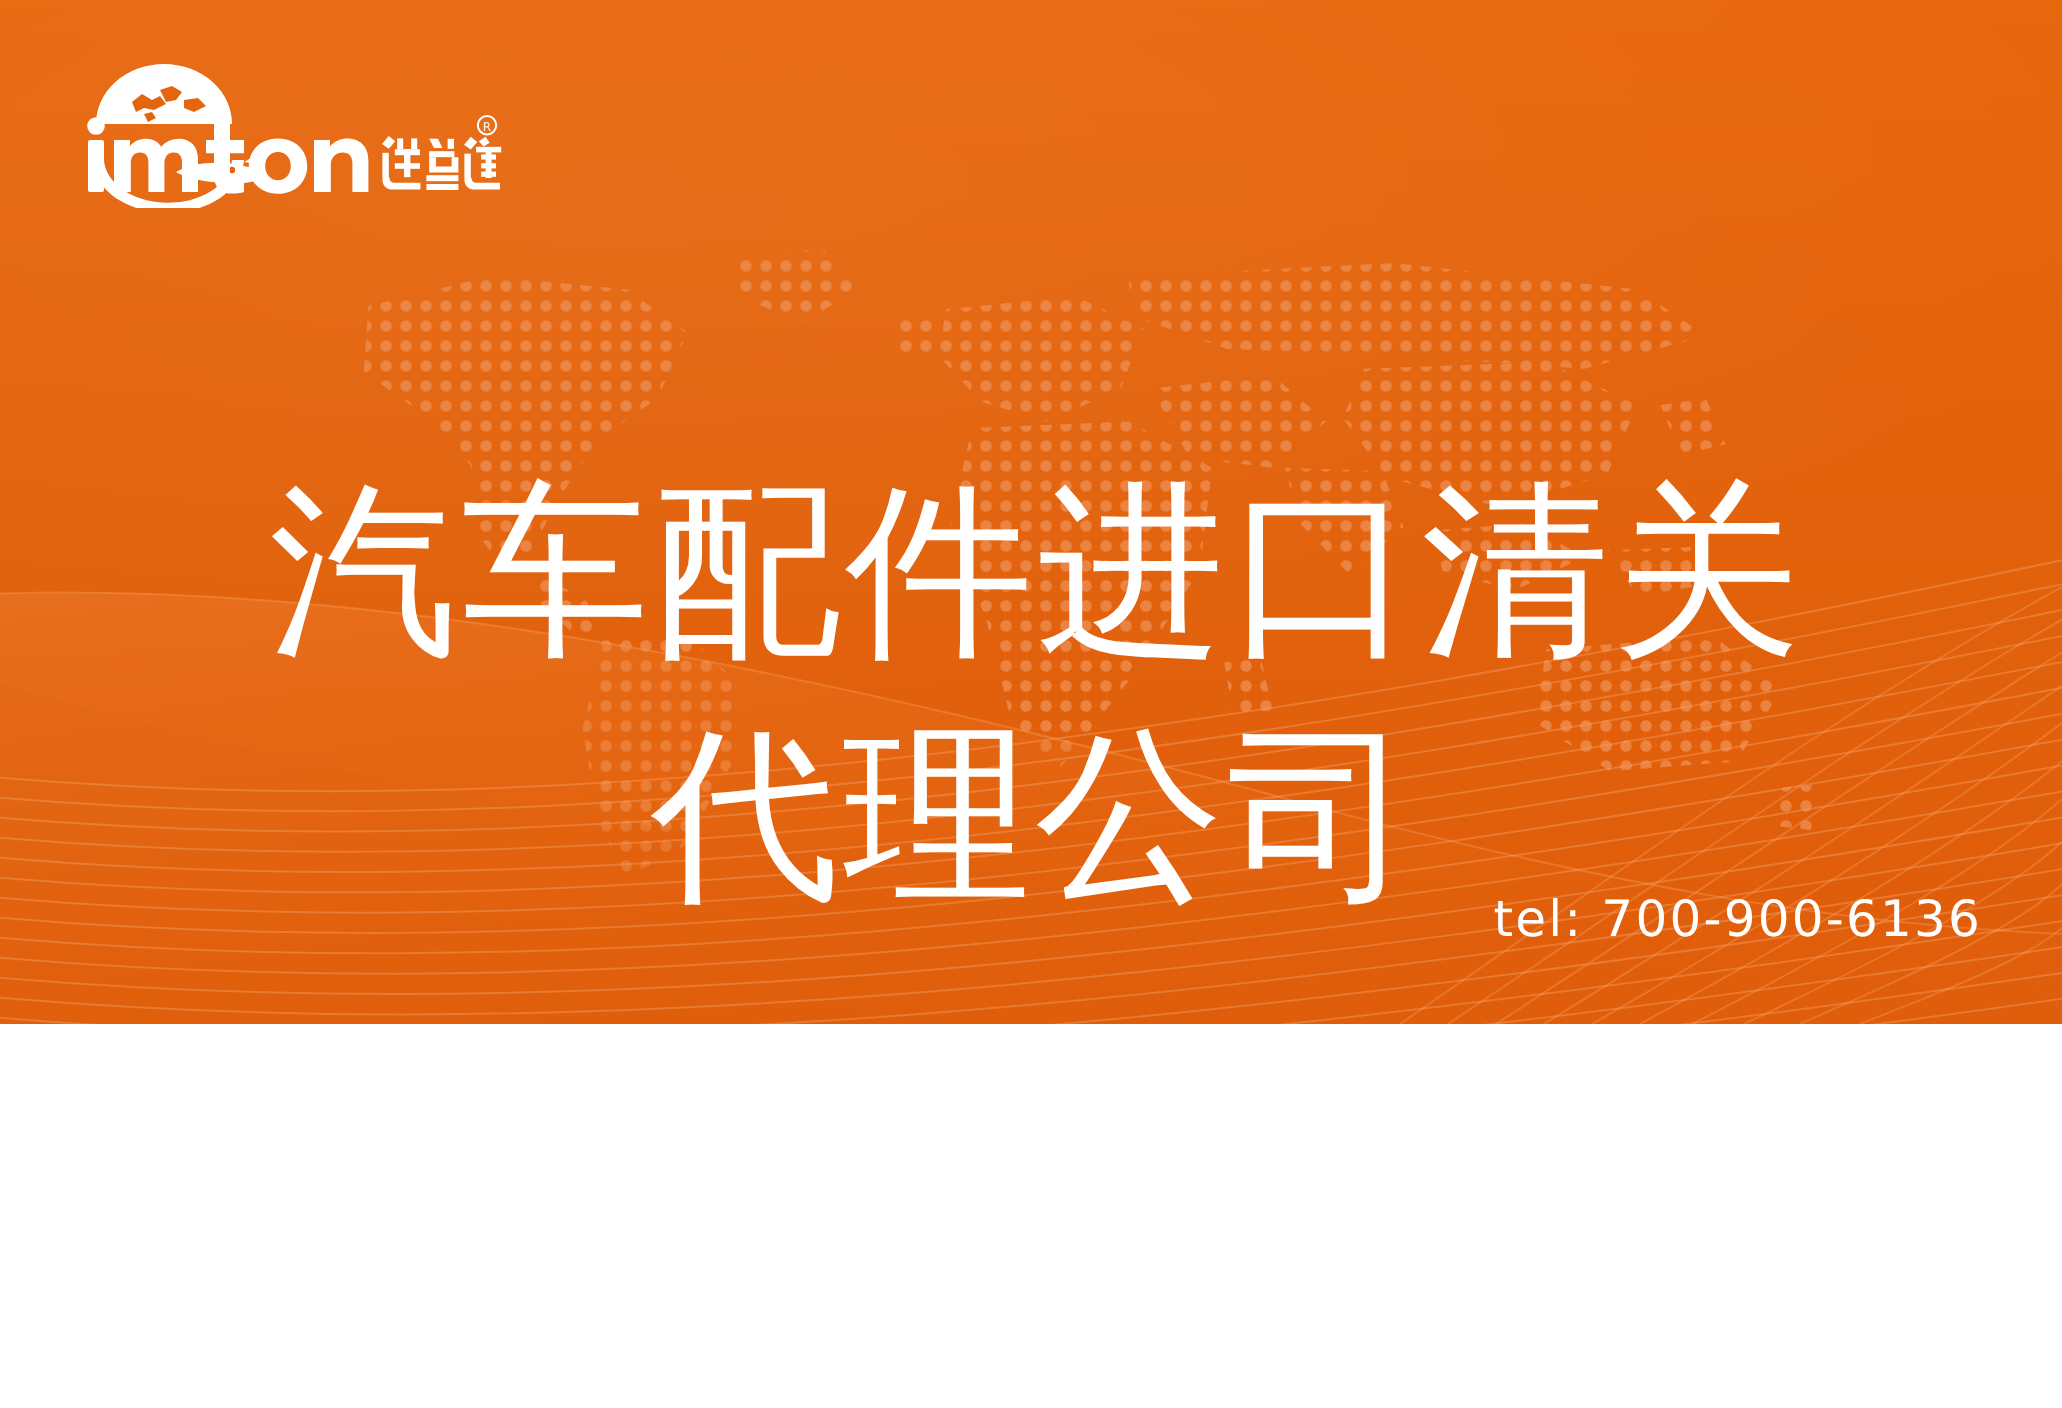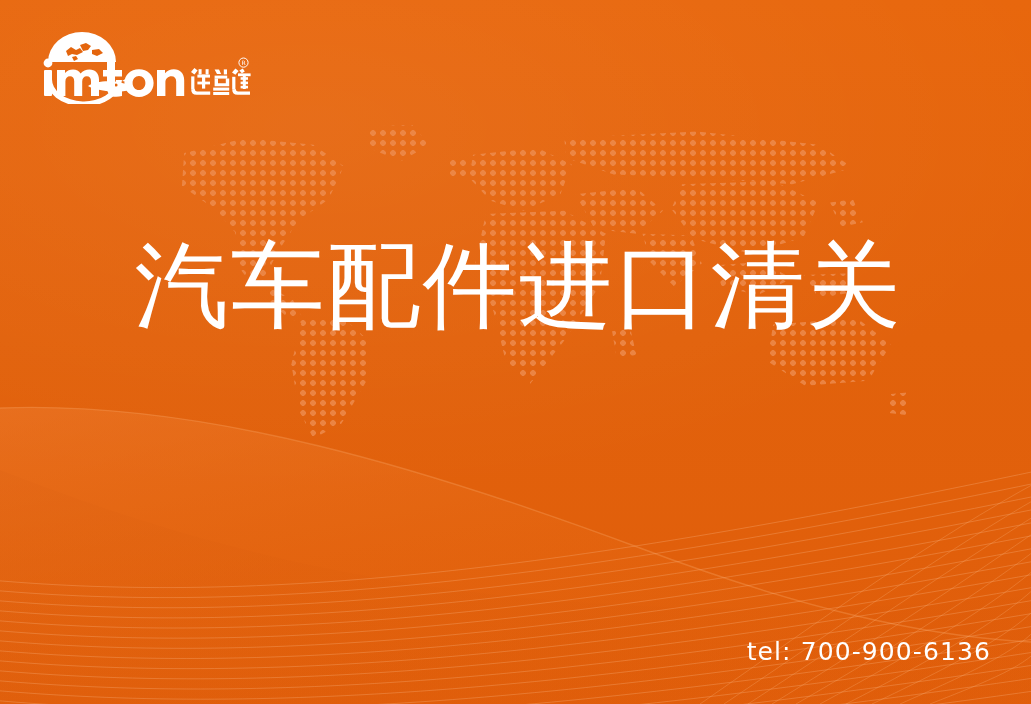--- a/index.html
+++ b/index.html
@@ -12,21 +12,21 @@
     width: 1031px;
     height: 704px;
     overflow: hidden;
     font-family: "Liberation Sans", "DejaVu Sans", sans-serif;
   }
 
   
   .banner {
     position: relative;
     width: 1031px;
-    height: 704px;
+    height: 512px;
     overflow: hidden;
     background: #e4650d;
     box-sizing: border-box;
   }
 
   
   .base-tone {
     position: absolute;
     inset: 0;
     background:
@@ -327,17 +327,18 @@
         <g>
           <circle cx="207.5" cy="36.6" r="4.6" fill="none" stroke="#ffffff" stroke-width="1"></circle>
           <text x="207.5" y="39.4" font-family="'DejaVu Sans',sans-serif" font-size="6" text-anchor="middle" fill="#ffffff">R</text>
         </g>
       </g>
     </svg>
   </div>
 
   <div class="headline">
     <span class="line line-1">汽车配件进口清关</span>
+    <span class="line line-2">代理公司</span>
   </div>
 
   <div class="tel">tel: 700-900-6136</div>
 
 </div>
 
 </body></html>

